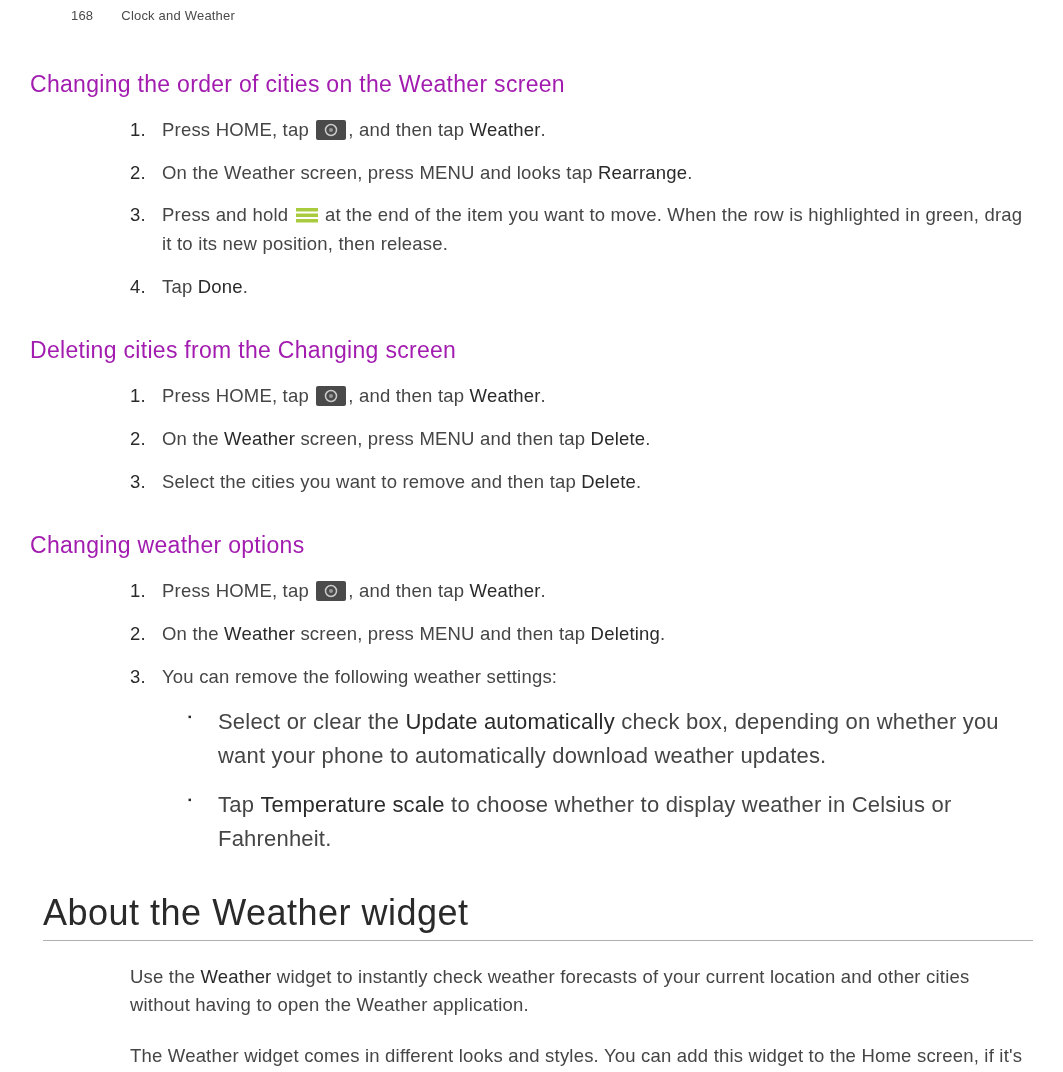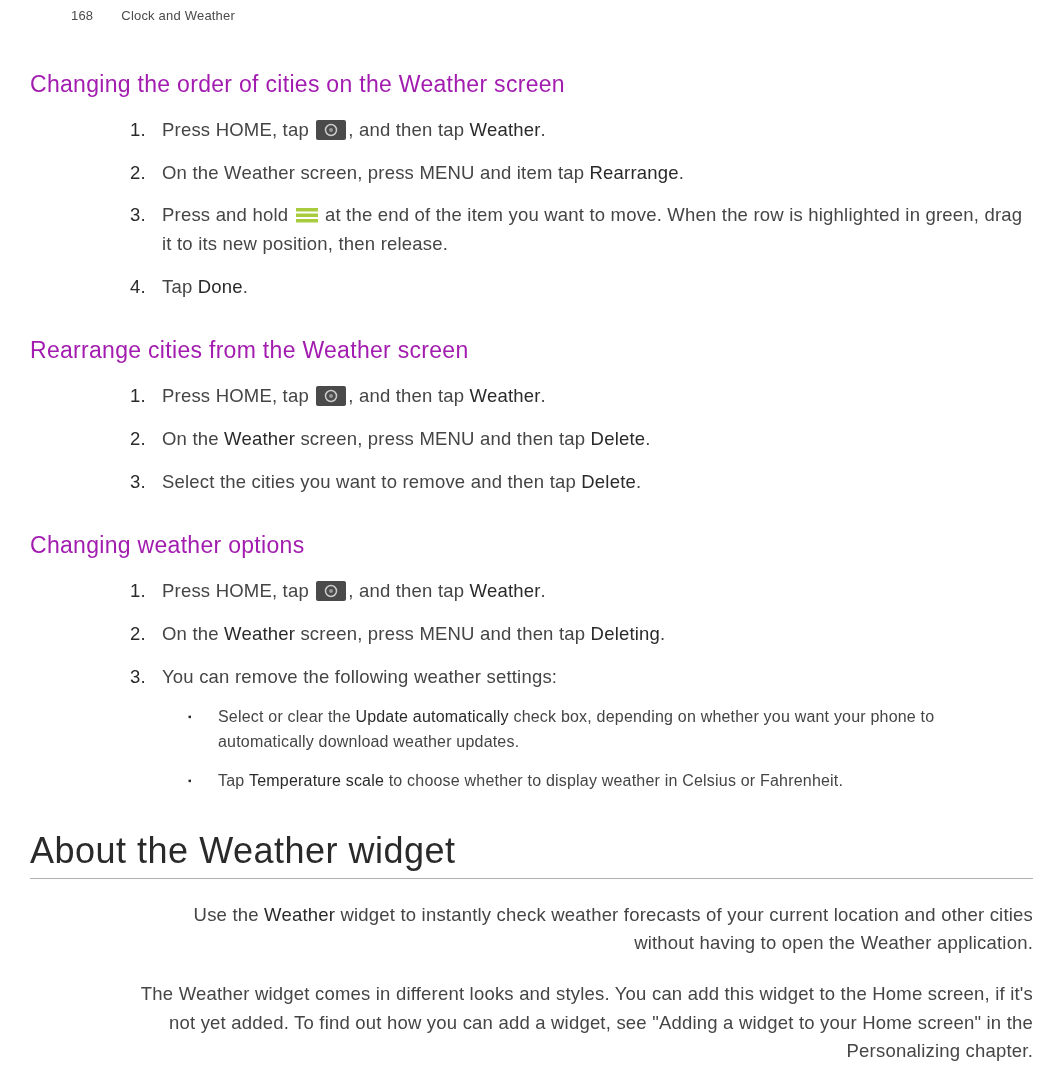--- a/index.html
+++ b/index.html
@@ -63,21 +63,21 @@
       font-weight: 400;
       color: #2a2a2a;
     }
     ul.bullets {
       list-style: none;
       padding-left: 26px;
       margin-top: 14px;
     }
     ul.bullets > li {
       position: relative;
-      font-size: 16px;
+      font-size: 22px;
       line-height: 1.55;
       margin-bottom: 14px;
       color: #454545;
       padding-left: 30px;
       font-weight: 300;
     }
     ul.bullets > li::before {
       content: "▪";
       position: absolute;
       left: 0;
@@ -101,64 +101,64 @@
     }
     h1.major-head {
       font-size: 36px;
       font-weight: 300;
       color: #2a2a2a;
       margin-top: 34px;
       margin-bottom: 0;
       padding-bottom: 6px;
       border-bottom: 1px solid #b0b0b0;
       letter-spacing: 0.5px;
+      margin-left: 13px;
     }
     p.body-para {
       font-size: 18.5px;
       line-height: 1.55;
       color: #454545;
       margin-top: 22px;
       padding-left: 100px;
       font-weight: 300;
-      text-align: right;
     }
   </style>
 </head>
 <body>
 
 <div class="header-row">
   <span class="page-num">168</span>
   <span>Clock and Weather</span>
 </div>
 
 <h2 class="section-head">Changing the order of cities on the Weather screen</h2>
 <ol>
   <li>
     <span>Press HOME, tap </span><span class="apps-icon"><svg viewBox="0 0 30 20">
           <rect x="0" y="0" width="30" height="20" rx="2" fill="#4a4a4a"></rect>
           <circle cx="15" cy="10" r="5.5" fill="none" stroke="#ccc" stroke-width="1.5"></circle>
           <circle cx="15" cy="10" r="2" fill="#999"></circle>
         </svg></span><span>, and then tap </span><span class="bold">Weather</span><span>.</span>
   </li>
   <li>
-    <span>On the Weather screen, press MENU and item tap </span><span class="bold">Rearrange</span><span>.</span>
+    <span>On the Weather screen, press MENU and looks tap </span><span class="bold">Rearrange</span><span>.</span>
   </li>
   <li>
     <span>Press and hold </span><span class="drag-icon"><svg viewBox="0 0 22 18">
           <rect x="0" y="2" width="22" height="3.5" fill="#a8cc3e"></rect>
           <rect x="0" y="7.5" width="22" height="3.5" fill="#a8cc3e"></rect>
           <rect x="0" y="13" width="22" height="3.5" fill="#a8cc3e"></rect>
         </svg></span><span> at the end of the item you want to move. When the row is highlighted in green, drag it to its new position, then release.</span>
   </li>
   <li>
     <span>Tap </span><span class="bold">Done</span><span>.</span>
   </li>
 </ol>
 
-<h2 class="section-head">Rearrange cities from the Weather screen</h2>
+<h2 class="section-head">Deleting cities from the Changing screen</h2>
 <ol>
   <li>
     <span>Press HOME, tap </span><span class="apps-icon"><svg viewBox="0 0 30 20">
           <rect x="0" y="0" width="30" height="20" rx="2" fill="#4a4a4a"></rect>
           <circle cx="15" cy="10" r="5.5" fill="none" stroke="#ccc" stroke-width="1.5"></circle>
           <circle cx="15" cy="10" r="2" fill="#999"></circle>
         </svg></span><span>, and then tap </span><span class="bold">Weather</span><span>.</span>
   </li>
   <li>
     <span>On the </span><span class="bold">Weather</span><span> screen, press MENU and then tap </span><span class="bold">Delete</span><span>.</span>

